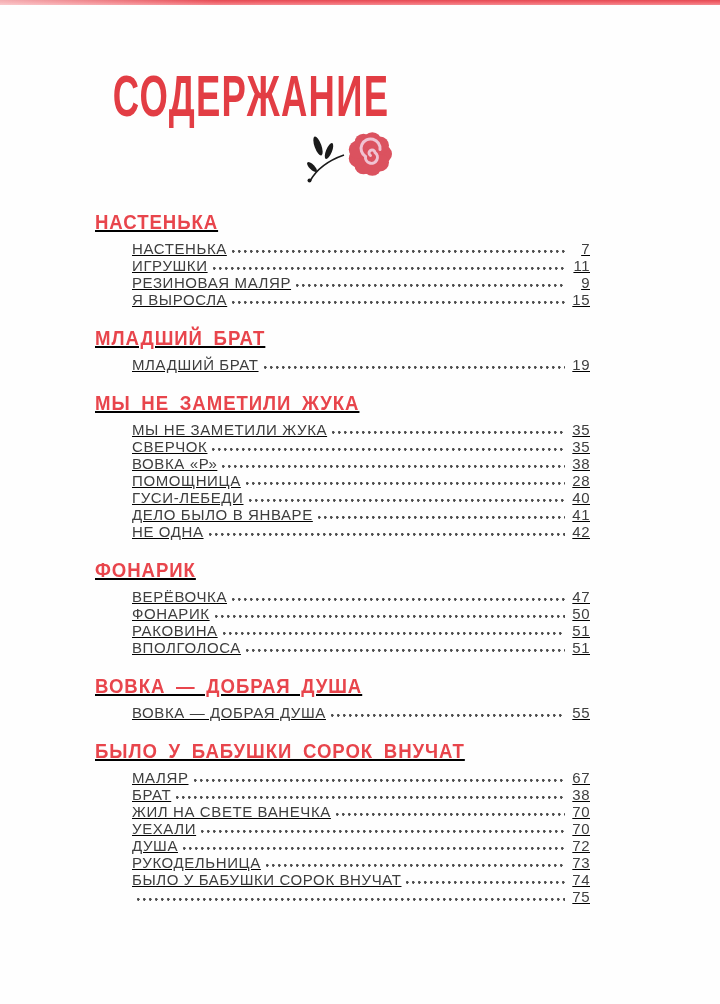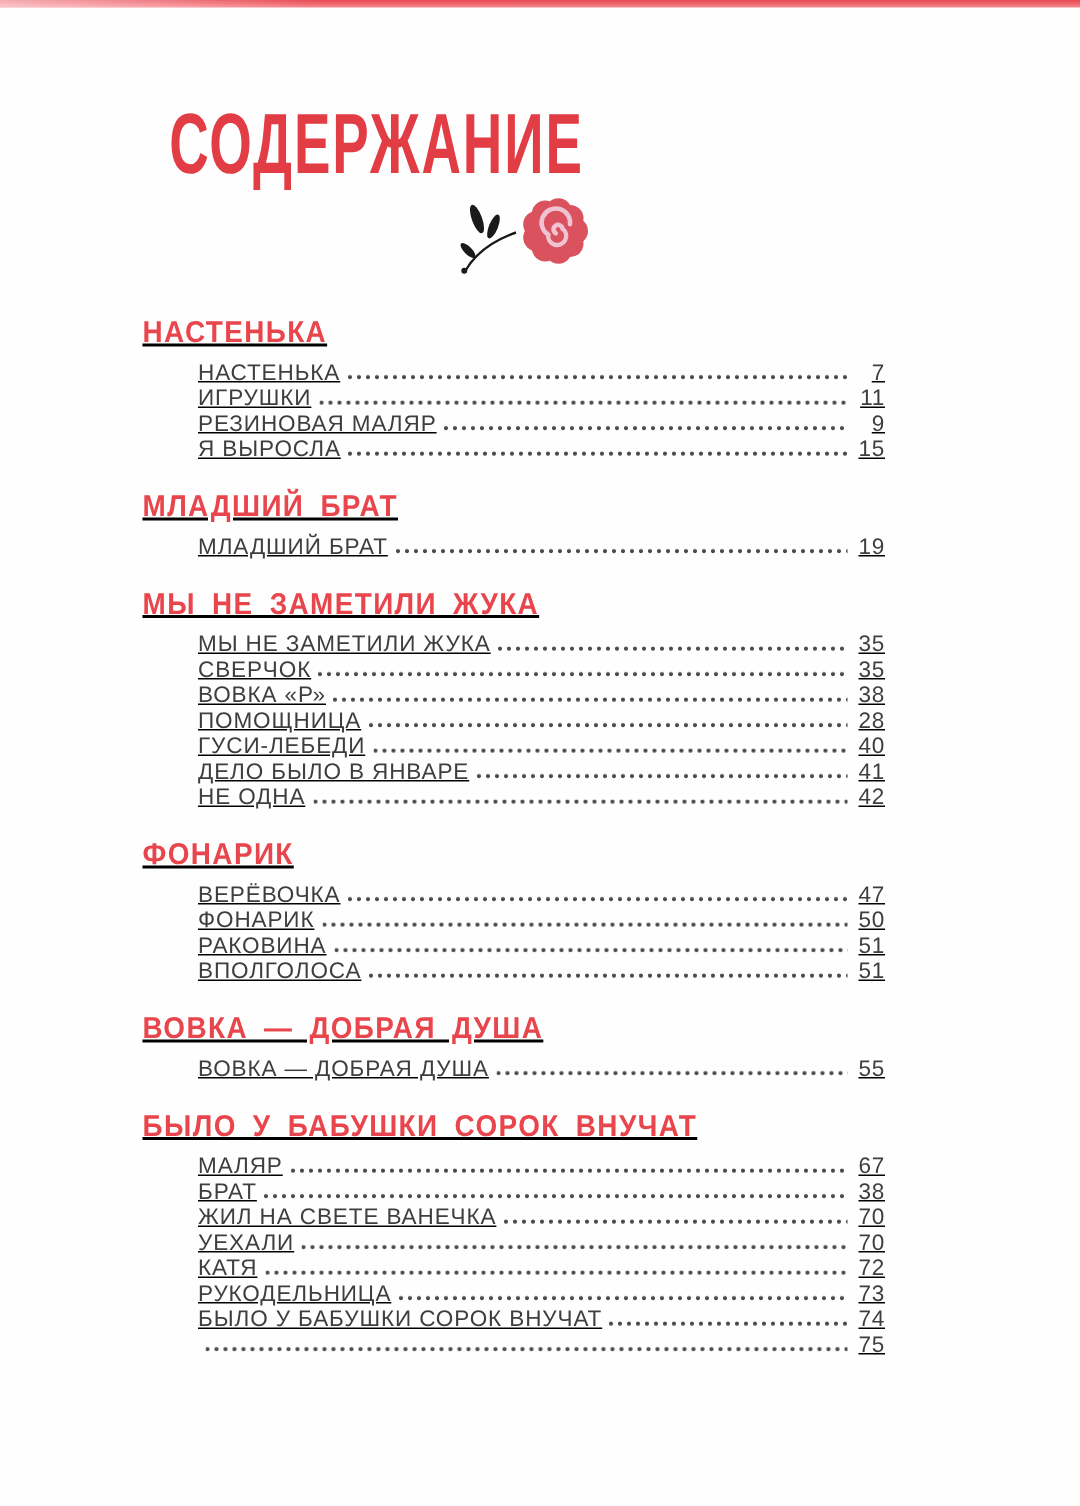--- a/index.html
+++ b/index.html
@@ -245,21 +245,21 @@
     <span class="entry-page">70</span>
   </div>
 
   <div class="entry">
     <span class="entry-title">УЕХАЛИ</span>
     <span class="dots"></span>
     <span class="entry-page">70</span>
   </div>
 
   <div class="entry">
-    <span class="entry-title">КАТЯ</span>
+    <span class="entry-title">ДУША</span>
     <span class="dots"></span>
     <span class="entry-page">72</span>
   </div>
 
   <div class="entry">
     <span class="entry-title">РУКОДЕЛЬНИЦА</span>
     <span class="dots"></span>
     <span class="entry-page">73</span>
   </div>
 

